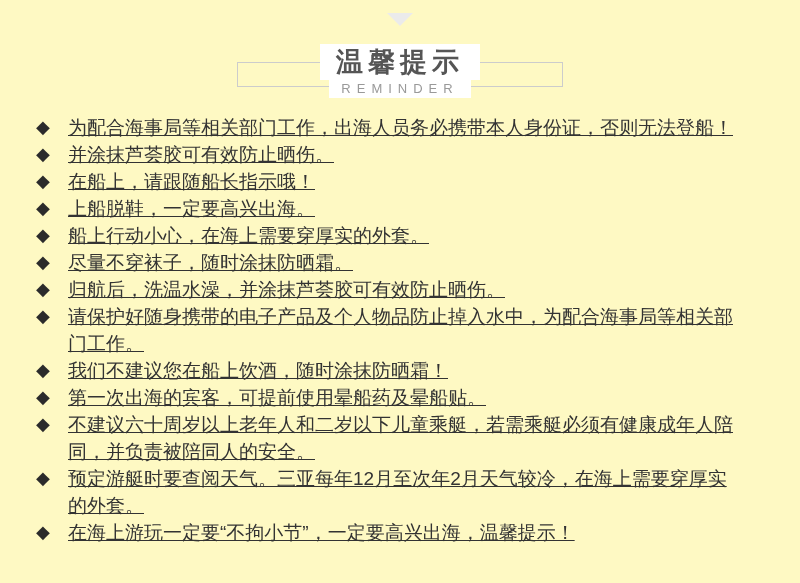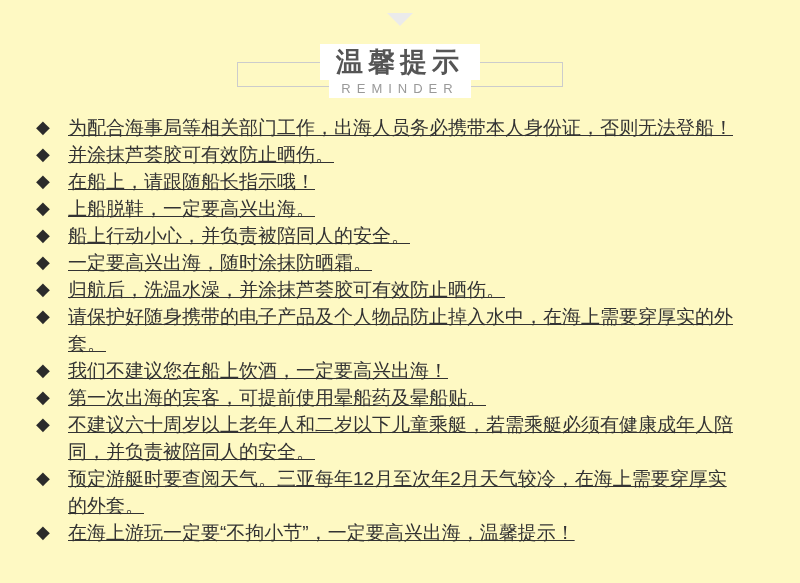--- a/index.html
+++ b/index.html
@@ -132,41 +132,41 @@
       <span class="tip-text">在船上，请跟随船长指示哦！</span>
     </li>
 
     <li class="tip">
       <span class="bullet">◆</span>
       <span class="tip-text">上船脱鞋，一定要高兴出海。</span>
     </li>
 
     <li class="tip">
       <span class="bullet">◆</span>
-      <span class="tip-text">船上行动小心，并负责被陪同人的安全。</span>
+      <span class="tip-text">船上行动小心，在海上需要穿厚实的外套。</span>
     </li>
 
     <li class="tip">
       <span class="bullet">◆</span>
-      <span class="tip-text">一定要高兴出海，随时涂抹防晒霜。</span>
+      <span class="tip-text">尽量不穿袜子，随时涂抹防晒霜。</span>
     </li>
 
     <li class="tip">
       <span class="bullet">◆</span>
       <span class="tip-text">归航后，洗温水澡，并涂抹芦荟胶可有效防止晒伤。</span>
     </li>
 
     <li class="tip">
       <span class="bullet">◆</span>
-      <span class="tip-text">请保护好随身携带的电子产品及个人物品防止掉入水中，在海上需要穿厚实的外套。</span>
+      <span class="tip-text">请保护好随身携带的电子产品及个人物品防止掉入水中，为配合海事局等相关部门工作。</span>
     </li>
 
     <li class="tip">
       <span class="bullet">◆</span>
-      <span class="tip-text">我们不建议您在船上饮酒，一定要高兴出海！</span>
+      <span class="tip-text">我们不建议您在船上饮酒，随时涂抹防晒霜！</span>
     </li>
 
     <li class="tip">
       <span class="bullet">◆</span>
       <span class="tip-text">第一次出海的宾客，可提前使用晕船药及晕船贴。</span>
     </li>
 
     <li class="tip">
       <span class="bullet">◆</span>
       <span class="tip-text">不建议六十周岁以上老年人和二岁以下儿童乘艇，若需乘艇必须有健康成年人陪同，并负责被陪同人的安全。</span>

